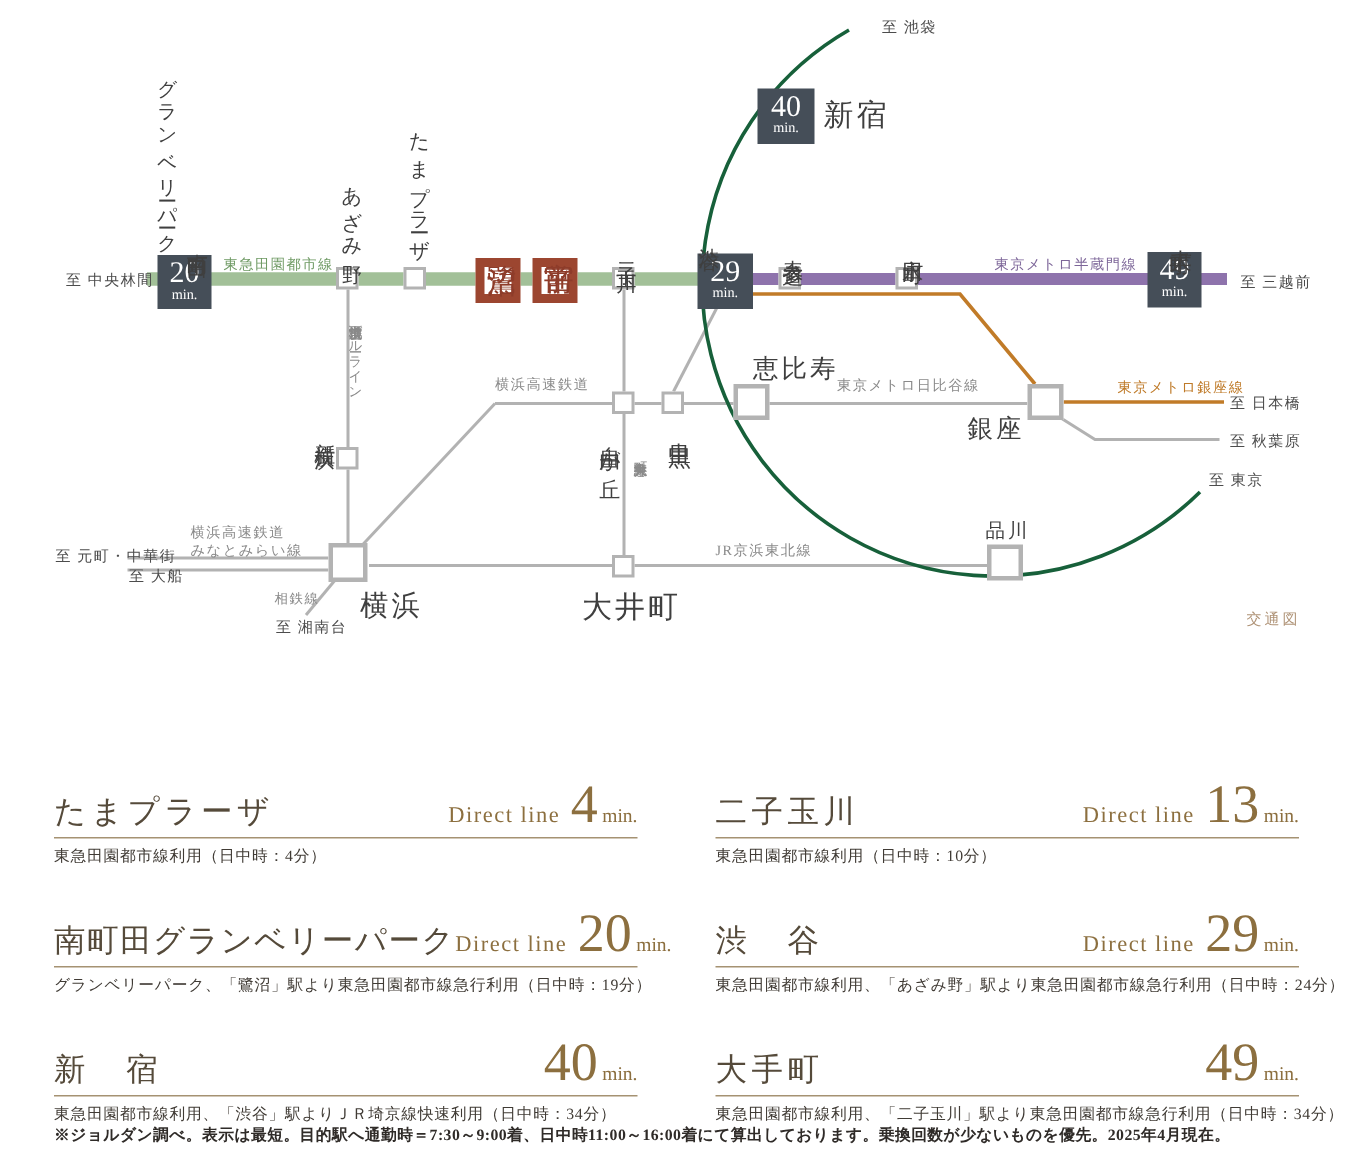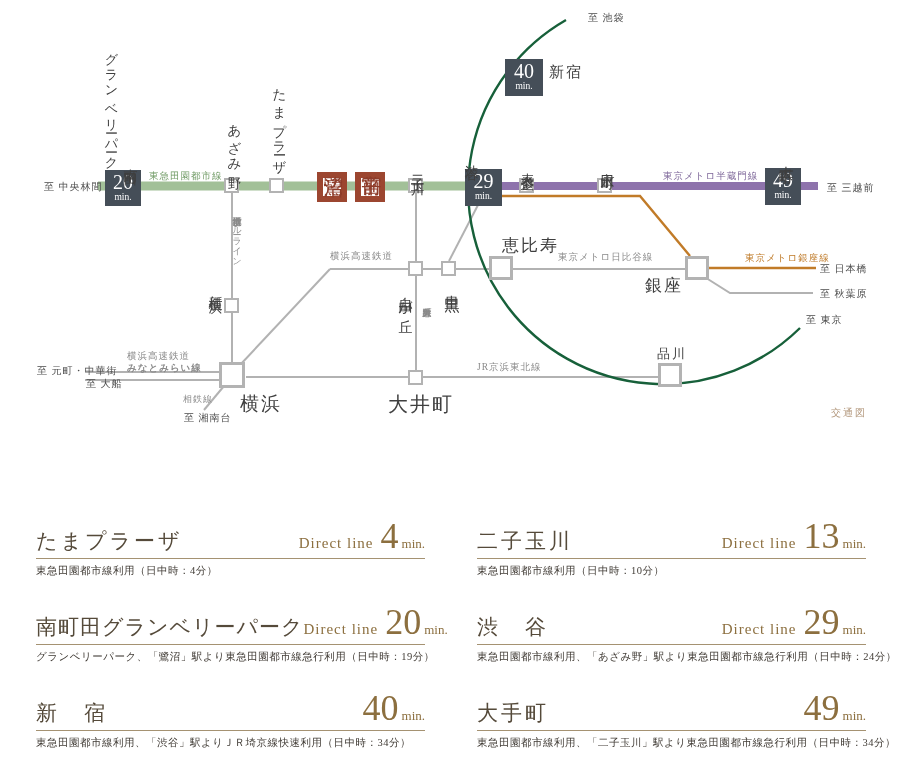--- a/index.html
+++ b/index.html
@@ -115,41 +115,41 @@
     <div class="st-label vl" style="left:225px; bottom:292px; font-size:13.5px;">あざみ野</div>
     <div class="st-label vl" style="left:270px; bottom:292px; font-size:13.5px;">たまプラーザ</div>
     <div class="st-label vl red-label" style="left:321px; bottom:296px; font-size:20px;">鷺沼</div>
     <div class="st-label vl red-label" style="left:359px; bottom:296px; font-size:20px;">宮前平</div>
     <div class="st-label vl" style="left:408px; bottom:287px; font-size:13.5px;">二子玉川</div>
     <div class="st-label vl" style="left:462px; bottom:302px; font-size:14px;">渋谷</div>
     <div class="st-label vl" style="left:518px; bottom:292px; font-size:14px;">表参道</div>
     <div class="st-label vl" style="left:598px; bottom:292px; font-size:14px;">永田町</div>
     <div class="st-label vl" style="left:776px; bottom:300px; font-size:15px;">大手町</div>
 
-    <div class="st-label" style="left:549px; top:63px; font-size:15px;">新宿</div>
+    <div class="st-label" style="left:549px; top:63px; font-size:20px;">新宿</div>
     <div class="st-label" style="left:502px; top:234px; font-size:17px;">恵比寿</div>
     <div class="st-label" style="left:645px; top:274px; font-size:17px;">銀座</div>
     <div class="st-label vl" style="left:442px; top:283px; font-size:15px;">中目黒</div>
     <div class="st-label vl" style="left:396px; top:286px; font-size:14px;">自由が丘</div>
     <div class="st-label" style="left:657px; top:345px; font-size:13px;">品川</div>
     <div class="st-label" style="left:388px; top:391px; font-size:20px;">大井町</div>
     <div class="st-label" style="left:240px; top:391px; font-size:19px;">横浜</div>
     <div class="st-label vl" style="left:206px; top:284px; font-size:14px;">新横浜</div>
 
     <div class="line-label" style="left:149px; top:170px; color:#6f9a64;">東急田園都市線</div>
     <div class="line-label" style="left:663px; top:170px; color:#7d6699;">東京メトロ半蔵門線</div>
     <div class="line-label" style="left:745px; top:252px; color:#bf7a28;">東京メトロ銀座線</div>
     <div class="line-label" style="left:558px; top:251px; color:#8a8a8a;">東京メトロ日比谷線</div>
     <div class="line-label" style="left:330px; top:250px; color:#8a8a8a;">横浜高速鉄道</div>
     <div class="line-label vl" style="left:420px; top:301px; color:#8a8a8a; font-size:9px; letter-spacing:0;">東急大井町線</div>
     <div class="line-label" style="left:477px; top:361px; color:#8a8a8a;">JR京浜東北線</div>
     <div class="line-label vl" style="left:231px; top:210px; height:76px; color:#8a8a8a; font-size:9px; letter-spacing:0; line-height:11px; white-space:normal;">横浜市営地下鉄ブルーライン</div>
     <div class="line-label" style="left:127px; top:350px; color:#8a8a8a; line-height:12px;">
       <span style="display:block;">横浜高速鉄道</span>
-      <span style="display:block;font-weight:bold;">みなとみらい線</span>
+      <span style="display:block;">みなとみらい線</span>
     </div>
     <div class="line-label" style="left:183px; top:393px; color:#8a8a8a; font-size:9px;">相鉄線</div>
 
     <div class="terminal" style="left:44px; top:180px;">至 中央林間</div>
     <div class="terminal" style="left:588px; top:11px;">至 池袋</div>
     <div class="terminal" style="left:827px; top:181px;">至 三越前</div>
     <div class="terminal" style="left:820px; top:262px;">至 日本橋</div>
     <div class="terminal" style="left:820px; top:287px;">至 秋葉原</div>
     <div class="terminal" style="left:806px; top:313px;">至 東京</div>
     <div class="terminal" style="left:37px; top:364px;">至 元町・中華街</div>
@@ -219,14 +219,15 @@
           <span class="time">
             <span class="prefix"></span><span class="num">49</span><span class="unit">min.</span>
           </span>
         </div>
         <div class="entry-note">東急田園都市線利用、「二子玉川」駅より東急田園都市線急行利用（日中時：34分）</div>
       </div>
 
     </div>
   </div>
 
+  <div class="footnote">※ジョルダン調べ。表示は最短。目的駅へ通勤時＝7:30～9:00着、日中時11:00～16:00着にて算出しております。乗換回数が少ないものを優先。2025年4月現在。</div>
 
 </div>
 
 </body></html>

